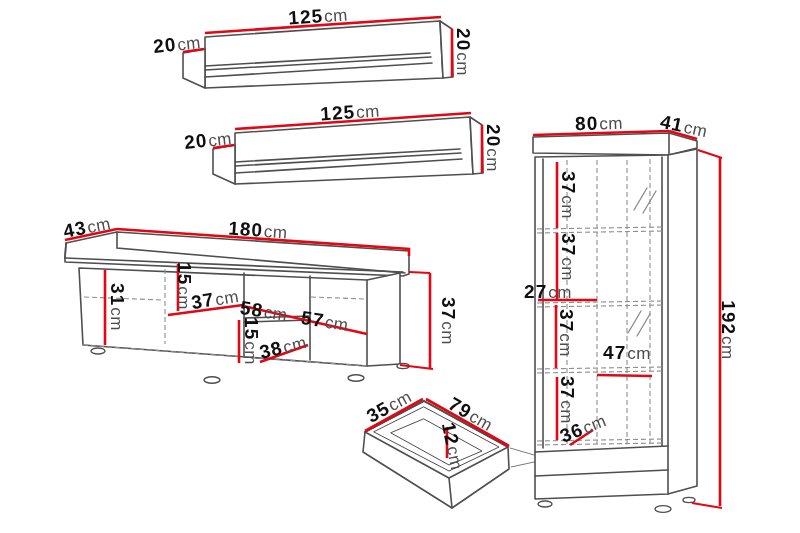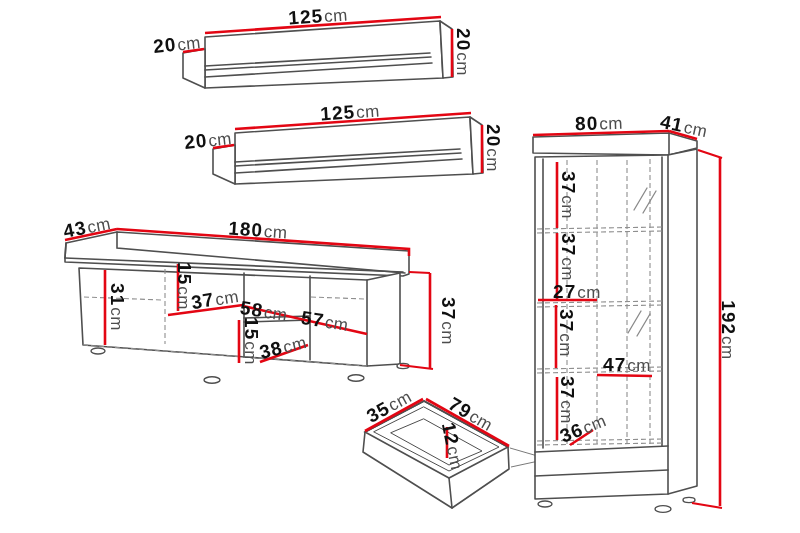--- a/index.html
+++ b/index.html
@@ -233,29 +233,29 @@
       <span class="cmu">cm</span>
     </div>
 <div class="dim" style="left:568px;top:195px;transform:translate(-50%,-50%) rotate(90deg)">
       <span class="num">37</span>
       <span class="cmu">cm</span>
     </div>
 <div class="dim" style="left:568px;top:257px;transform:translate(-50%,-50%) rotate(90deg)">
       <span class="num">37</span>
       <span class="cmu">cm</span>
     </div>
-<div class="dim" style="left:577px;top:291px;transform:translate(-50%,-50%)">
+<div class="dim" style="left:548px;top:291px;transform:translate(-50%,-50%)">
       <span class="num">27</span>
       <span class="cmu">cm</span>
     </div>
 <div class="dim" style="left:566px;top:333px;transform:translate(-50%,-50%) rotate(90deg)">
       <span class="num">37</span>
       <span class="cmu">cm</span>
     </div>
-<div class="dim" style="left:627px;top:364px;transform:translate(-50%,-50%)">
+<div class="dim" style="left:627px;top:352px;transform:translate(-50%,-50%)">
       <span class="num">47</span>
       <span class="cmu">cm</span>
     </div>
 <div class="dim" style="left:567px;top:400px;transform:translate(-50%,-50%) rotate(90deg)">
       <span class="num">37</span>
       <span class="cmu">cm</span>
     </div>
 <div class="dim" style="left:583px;top:428px;transform:translate(-50%,-50%) rotate(-22deg)">
       <span class="num">36</span>
       <span class="cmu">cm</span>

